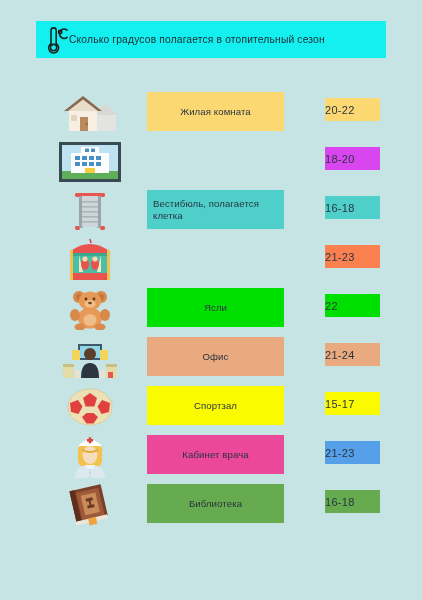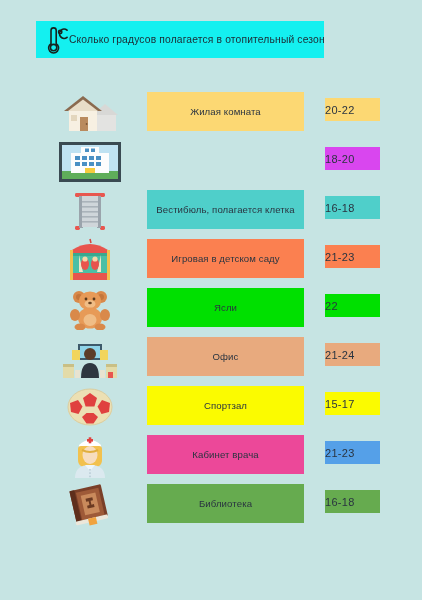--- a/index.html
+++ b/index.html
@@ -13,21 +13,21 @@
     font-family: "Liberation Sans", sans-serif;
     overflow: hidden;
     position: relative;
   }
 
   
   #header-banner {
     position: absolute;
     left: 36px;
     top: 21px;
-    width: 288px;
+    width: 350px;
     height: 37px;
     background: #14f0f0;
     display: flex;
     align-items: center;
     box-sizing: border-box;
     padding-left: 6px;
   }
   #thermometer-icon {
     width: 26px;
     height: 30px;
@@ -63,21 +63,21 @@
     display: flex;
     align-items: center;
     justify-content: center;
   }
   .icon-cell svg { display: block; }
 
   .label-bar {
     position: absolute;
     left: 147px;
     top: 4px;
-    width: 157px;
+    width: 137px;
     height: 39px;
     display: flex;
     align-items: center;
     justify-content: center;
     text-align: left;
     box-sizing: border-box;
     padding: 0 6px;
   }
   .label-text {
     font-size: 9.6px;
@@ -203,23 +203,20 @@
         <path d="M34 17 L30 34 L34 34 Z" fill="#f0e6c8"></path>
         <ellipse cx="18" cy="26" rx="4" ry="6" fill="#e8544d"></ellipse>
         <ellipse cx="28" cy="26" rx="4" ry="6" fill="#e8544d"></ellipse>
         <circle cx="18" cy="21" r="2.6" fill="#f5d9a8"></circle>
         <circle cx="28" cy="21" r="2.6" fill="#f5d9a8"></circle>
         <rect x="3" y="35" width="40" height="7" fill="#e8544d"></rect>
         <rect x="3" y="12" width="3" height="30" fill="#f2c14e"></rect>
         <rect x="40" y="12" width="3" height="30" fill="#f2c14e"></rect>
       </svg>
       </div>
-      <div class="label-bar" style="background:#fb8050">
-        <span class="label-text">Игровая в детском саду</span>
-      </div>
       <div class="value-badge" style="background:#fb8050">
         <span class="value-text">21-23</span>
       </div>
     </div>
     <div class="row">
       <div class="icon-cell">
         <svg width="44" height="42" viewBox="0 0 44 42">
         <circle cx="11" cy="9" r="6" fill="#d9894a"></circle>
         <circle cx="33" cy="9" r="6" fill="#d9894a"></circle>
         <circle cx="11" cy="9" r="3" fill="#c4763c"></circle>

